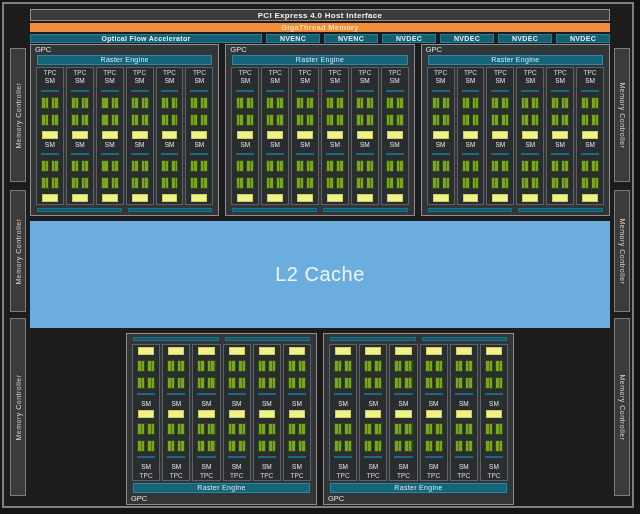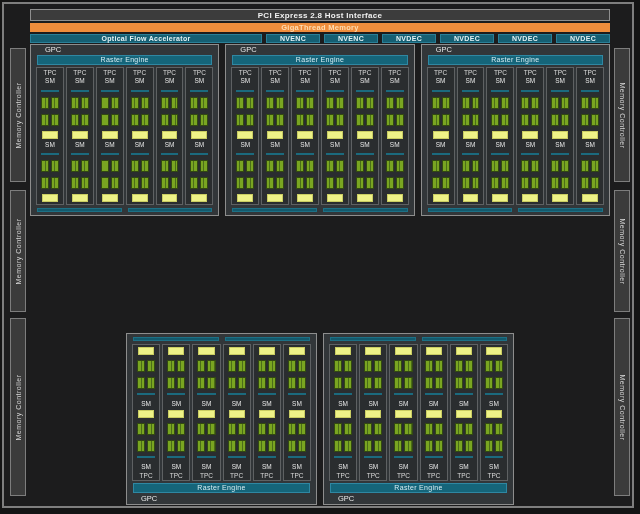--- a/index.html
+++ b/index.html
@@ -26,21 +26,21 @@
   .ofa{width:232px;flex:none;}
   .media-row .eng{flex:1;}
 
   
   .gpc-row{position:absolute;display:flex;gap:6px;}
   #top-gpcs{left:30px;top:44px;width:580px;height:172px;}
   #bottom-gpcs{left:126px;top:333px;width:388px;height:172px;}
   .gpc{flex:1;background:#323639;border:1px solid #8d8d8d;box-sizing:border-box;
     display:flex;flex-direction:column;min-width:0;}
   .gpc-label{height:10px;line-height:10px;font-size:7.5px;color:#e9e9e9;
-    padding-left:14px;flex:none;}
+    padding-left:4px;flex:none;}
   .raster{height:10px;flex:none;margin:0 6px;background:#15657a;
     border:1px solid #2f87a2;box-sizing:border-box;color:#d7edf3;
     font-size:7px;line-height:8px;text-align:center;letter-spacing:.3px;}
   .gpc.flip .raster{margin:0 6px 1px;}
   .tpc-row{flex:1;display:flex;gap:2px;padding:2px 5px;min-height:0;}
   .tpc{flex:1;background:#2a2d2f;border:1px solid #5e6163;box-sizing:border-box;
     display:flex;flex-direction:column;padding:0 2px;min-width:0;}
   .tpc-label{height:9px;line-height:9px;font-size:6.5px;color:#dcdcdc;
     text-align:center;flex:none;}
   .sm{flex:1;display:flex;flex-direction:column;justify-content:space-between;
@@ -72,21 +72,21 @@
   .mc.left span{transform:rotate(-90deg);}
   .mc.right span{transform:rotate(90deg);}
 </style>
 </head>
 <body>
 
 <div id="stage">
   <div class="frame"></div>
 
   <div class="hbar pci">
-    <span>PCI Express 2.8 Host Interface</span>
+    <span>PCI Express 4.0 Host Interface</span>
   </div>
 
   <div class="hbar giga">
     <span>GigaThread Memory</span>
   </div>
 
   <div class="hbar media-row" id="media-row">
     <div class="tealblock ofa">
       <span>Optical Flow Accelerator</span>
     </div>
@@ -659,20 +659,23 @@
             </div>
           </div>
         </div>
         <div class="gpc-foot">
           <div class="foot-bar"></div>
           <div class="foot-bar"></div>
         </div>
       </div>
     </div>
 
+  <div class="l2">
+    <span>L2 Cache</span>
+  </div>
 
   <div class="gpc-row" id="bottom-gpcs">
       <div class="gpc flip">
         <div class="gpc-foot">
           <div class="foot-bar"></div>
           <div class="foot-bar"></div>
         </div>
         <div class="tpc-row">
           <div class="tpc">
             <div class="sm">

